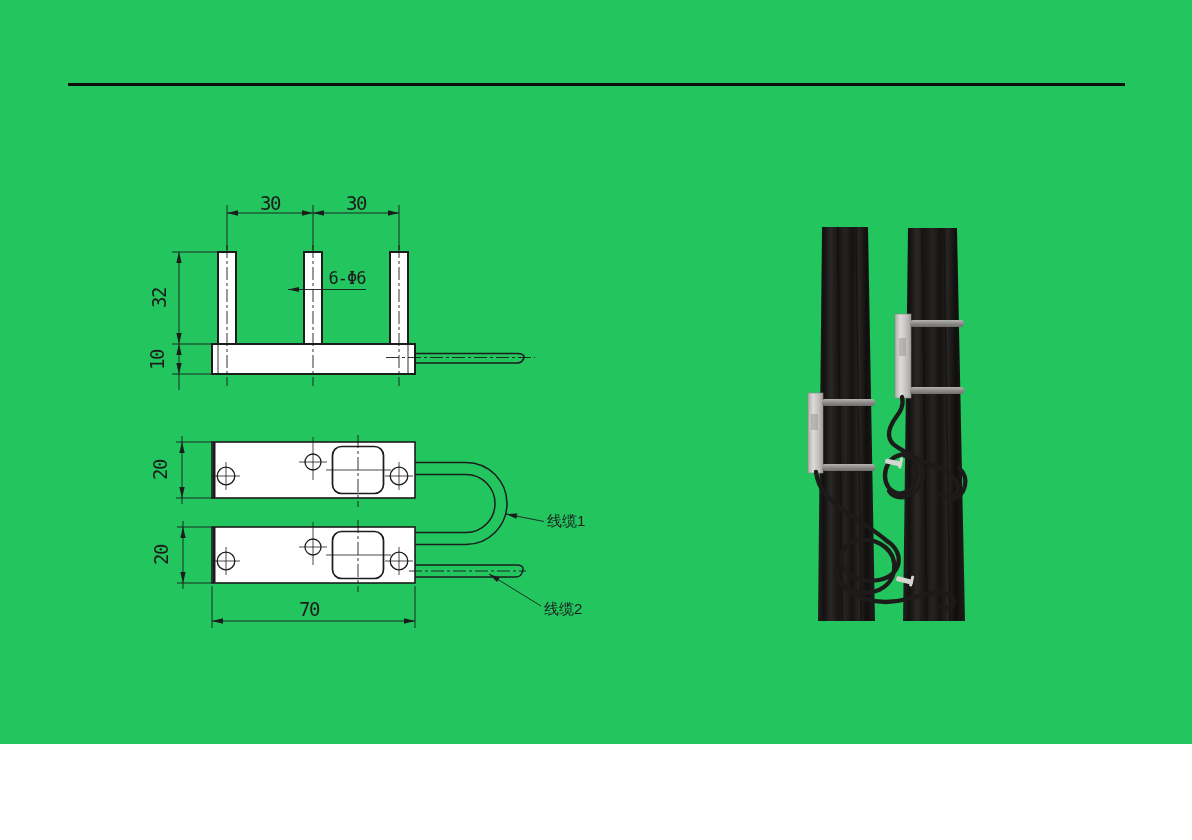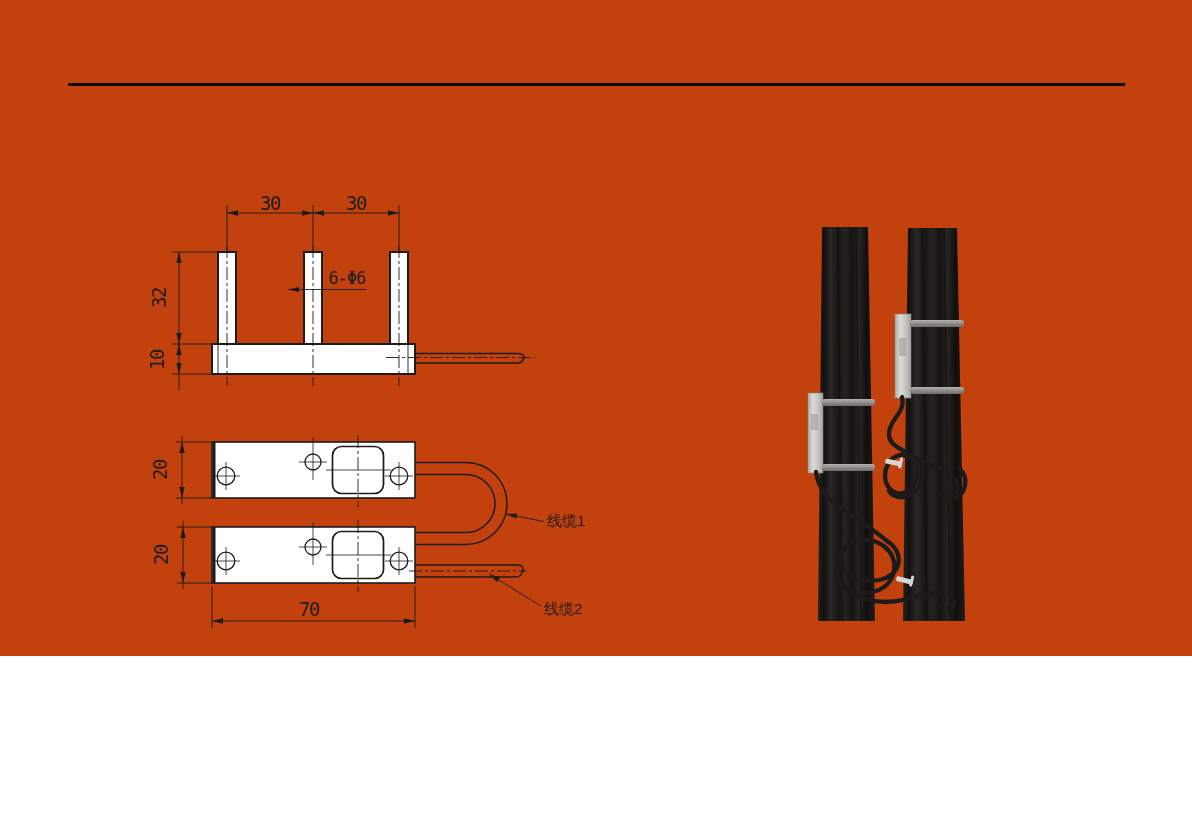--- a/index.html
+++ b/index.html
@@ -1,16 +1,16 @@
 <!DOCTYPE html>
 <html><head>
 <meta charset="utf-8">
 <style>
   html,body{margin:0;padding:0;background:#ffffff;}
-  .page{position:relative;width:1192px;height:656px;background:#c2410c;overflow:hidden;
+  .page{position:relative;width:1192px;height:744px;background:#22c55e;overflow:hidden;
         font-family:"Liberation Sans", sans-serif;}
   .rule{position:absolute;}
   .top-rule{left:68px;top:83px;width:1057px;height:2.5px;background:#0e0e0e;}
   .bottom-rule{left:61px;top:786px;width:949px;height:2.5px;background:#3d3d3d;}
   svg{position:absolute;}
   .thickf{stroke:#1c1c1c;stroke-width:2;fill:#ffffff;}
   .medf{stroke:#1c1c1c;stroke-width:1.6;fill:#ffffff;}
   .med{stroke:#1c1c1c;stroke-width:1.5;fill:none;}
   .thin{stroke:#1c1c1c;stroke-width:0.9;fill:none;}
   .hair{stroke:#1c1c1c;stroke-width:0.8;fill:none;}

